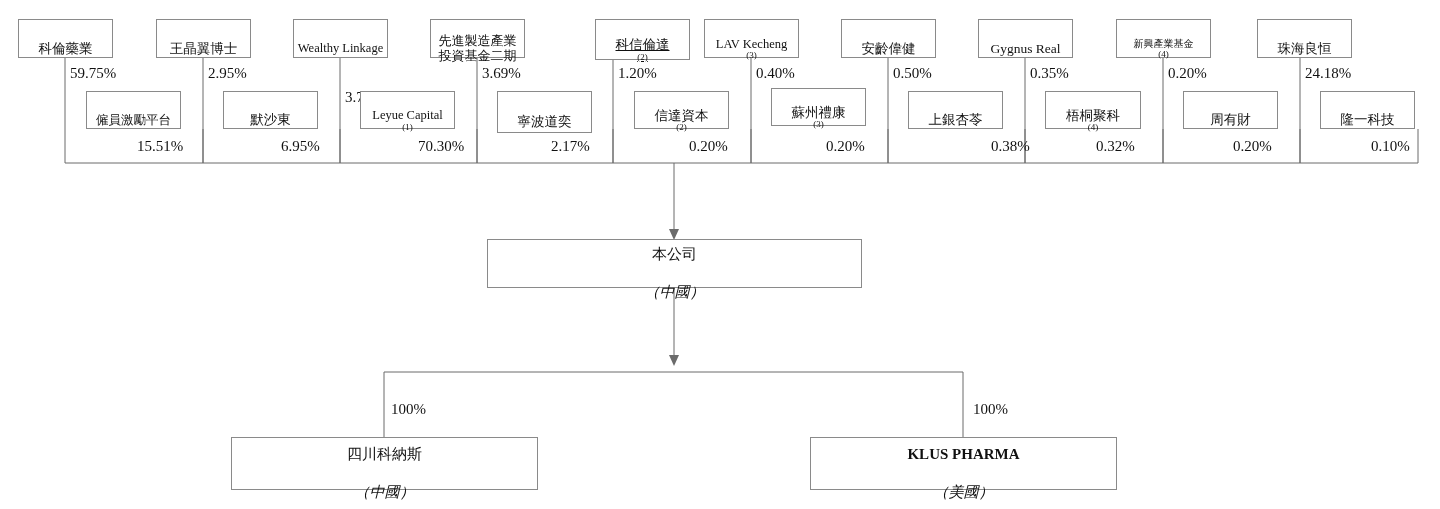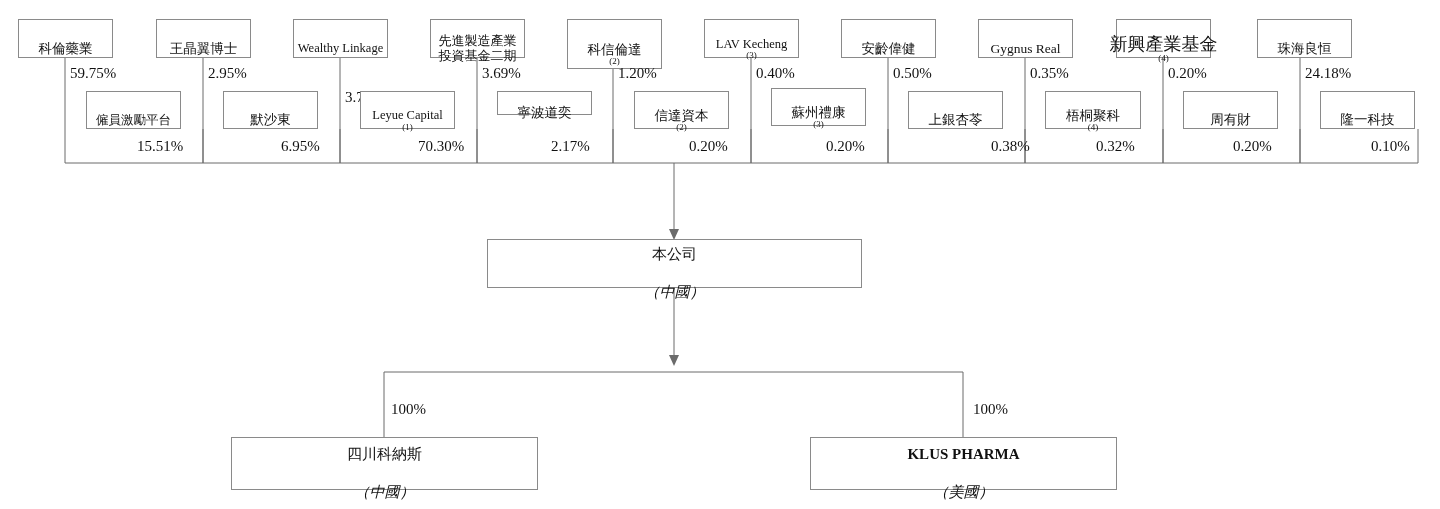--- a/index.html
+++ b/index.html
@@ -122,36 +122,36 @@
   </div>
   <div class="node" style="left:156px; top:19px; width:95px; height:39px;">
     <span class="node-line">王晶翼博士</span>
   </div>
   <div class="node" style="left:293px; top:19px; width:95px; height:39px;">
     <span class="node-line" style="font-size:12.5px;">Wealthy Linkage</span>
   </div>
   <div class="node" style="left:430px; top:19px; width:95px; height:39px;">
     <span class="node-line" style="font-size:13px; white-space:normal;">先進製造產業投資基金二期</span>
   </div>
-  <div class="node" style="left:567px; top:19px; width:95px; height:50px;">
+  <div class="node" style="left:595px; top:19px; width:95px; height:41px;text-decoration:underline;">
     <span class="node-line">科信倫達</span>
       <span class="sup">(2)</span>
   </div>
   <div class="node" style="left:704px; top:19px; width:95px; height:39px;">
     <span class="node-line" style="font-size:12.5px;">LAV Kecheng</span>
       <span class="sup">(3)</span>
   </div>
   <div class="node" style="left:978px; top:19px; width:95px; height:39px;">
     <span class="node-line">Gygnus Real</span>
   </div>
   <div class="node" style="left:841px; top:19px; width:95px; height:39px;">
     <span class="node-line">安齡偉健</span>
   </div>
   <div class="node" style="left:1116px; top:19px; width:95px; height:39px;">
-    <span class="node-line" style="font-size:18px;">新興產業基金</span>
+    <span class="node-line" style="font-size:10px;">新興產業基金</span>
       <span class="sup">(4)</span>
   </div>
   <div class="node" style="left:1257px; top:19px; width:95px; height:39px;">
     <span class="node-line">珠海良恒</span>
   </div>
 
   <div class="pct" style="left:70px; top:65px;">59.75%</div>
   <div class="pct" style="left:208px; top:65px;">2.95%</div>
   <div class="pct" style="left:345px; top:65px;margin-top:24px;">3.76%</div>
   <div class="pct" style="left:482px; top:65px;">3.69%</div>
@@ -165,21 +165,21 @@
   <div class="node" style="left:86px; top:91px; width:95px; height:38px;">
     <span class="node-line" style="font-size:12.5px;">僱員激勵平台</span>
   </div>
   <div class="node" style="left:223px; top:91px; width:95px; height:38px;">
     <span class="node-line">默沙東</span>
   </div>
   <div class="node" style="left:360px; top:91px; width:95px; height:38px;">
     <span class="node-line" style="font-size:12.5px;">Leyue Capital</span>
       <span class="sup">(1)</span>
   </div>
-  <div class="node" style="left:497px; top:91px; width:95px; height:24px;">
+  <div class="node" style="left:497px; top:91px; width:95px; height:42px;">
     <span class="node-line">寧波道奕</span>
   </div>
   <div class="node" style="left:634px; top:91px; width:95px; height:38px;">
     <span class="node-line">信達資本</span>
       <span class="sup">(2)</span>
   </div>
   <div class="node" style="left:771px; top:88px; width:95px; height:38px;">
     <span class="node-line">蘇州禮康</span>
       <span class="sup">(3)</span>
   </div>

